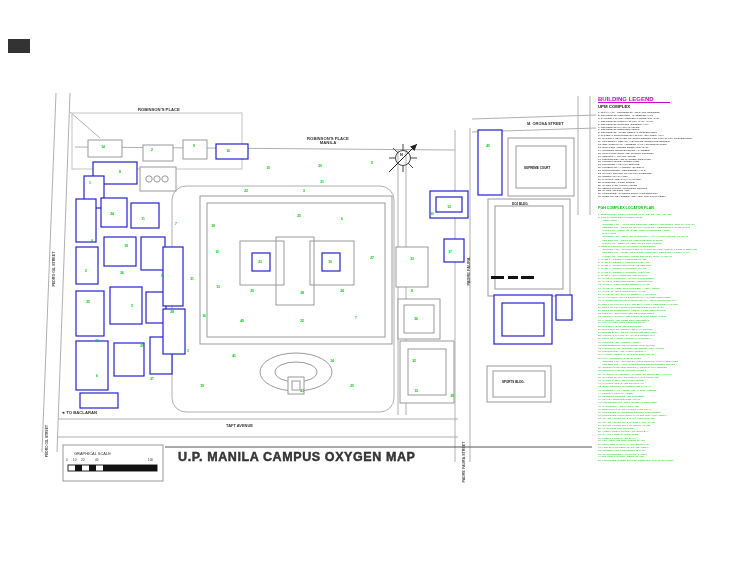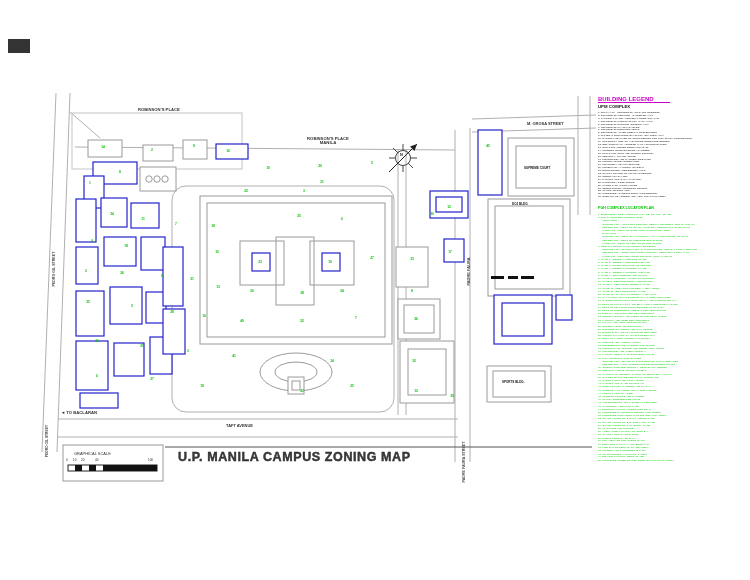--- a/index.html
+++ b/index.html
@@ -180,21 +180,21 @@
 
   <div class="lbl" style="left:74px;top:452px;transform:scale(.66);color:#333">GRAPHICAL SCALE</div>
   <div id="scale-ticks">
       <span class="tick" style="left: 66px; top: 458px;">0</span>
       <span class="tick" style="left: 73px; top: 458px;">10</span>
       <span class="tick" style="left: 81px; top: 458px;">20</span>
       <span class="tick" style="left: 95px; top: 458px;">40</span>
       <span class="tick" style="left: 148px; top: 458px;">100</span>
     </div>
 
-  <div id="map-title">U.P. MANILA CAMPUS ZONING MAP</div>
+  <div id="map-title">U.P. MANILA CAMPUS OXYGEN MAP</div>
 
   <div class="legend" style="left:598px;top:96px;width:152px;height:380px">
     <div class="leg-title">BUILDING LEGEND</div>
     <div class="leg-upm-head">UPM COMPLEX</div>
     <div class="leg-black" id="upm-list">
         <div class="li-b">1. RIZAL HALL - COLLEGE OF ARTS AND SCIENCES</div>
         <div class="li-b">2. COLLEGE OF MEDICINE - CALDERON HALL</div>
         <div class="li-b">3. PAULINO J. GARCIA MEMORIAL RESEARCH LAB.</div>
         <div class="li-b">4. COLLEGE OF PUBLIC HEALTH (LARA HALL)</div>
         <div class="li-b">5. COLLEGE OF NURSING (SOTEJO HALL)</div>

